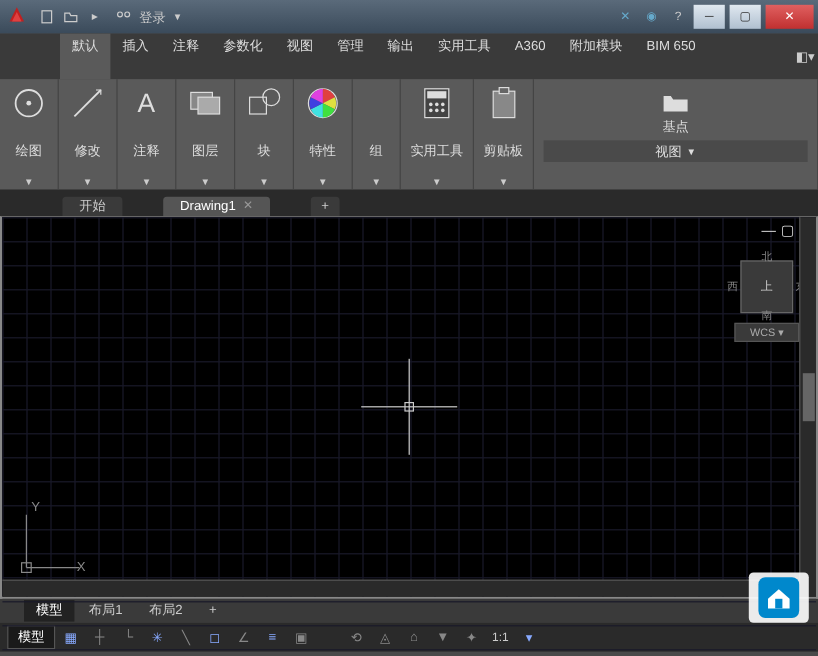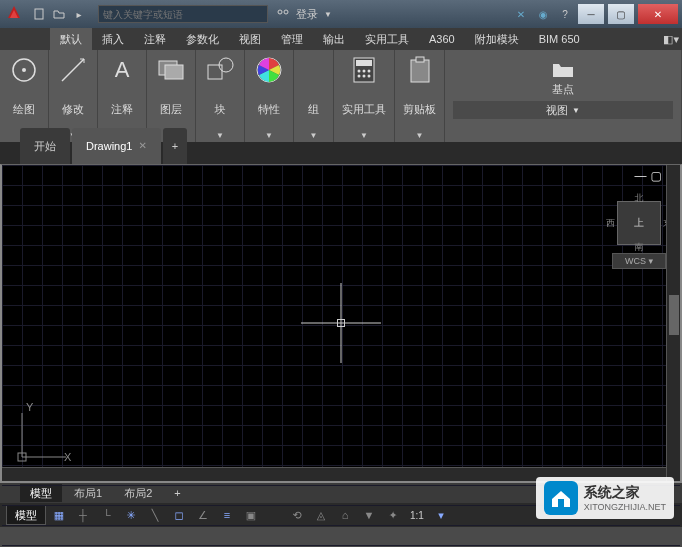--- a/index.html
+++ b/index.html
@@ -12,36 +12,36 @@
 .qat-btn { width: 18px; height: 18px; display: flex; align-items: center; justify-content: center; color: #ccc; font-size: 10px; }
 .search-box { margin-left: 10px; background: #2a3a4a; border: 1px solid #555; height: 18px; width: 170px; padding: 0 4px; color: #999; font-size: 10px; line-height: 16px; }
 .tb-mid { display: flex; align-items: center; gap: 6px; margin-left: 8px; color: #ccc; font-size: 11px; }
 .tb-right { margin-left: auto; display: flex; align-items: center; gap: 4px; }
 .win-btn { width: 26px; height: 20px; display: flex; align-items: center; justify-content: center; font-size: 10px; color: #333; }
 .win-min { background: linear-gradient(#e0e8f0, #b0c0d0); }
 .win-max { background: linear-gradient(#e0e8f0, #b0c0d0); }
 .win-close { background: linear-gradient(#e06060, #c03030); color: #fff; width: 40px; }
 
 
-.ribbon-tabs { height: 22px; background: #3a3a3a; display: flex; padding-left: 50px; font-size: 11px; }
+.ribbon-tabs { height: 38px; background: #3a3a3a; display: flex; padding-left: 50px; font-size: 11px; }
 .rtab { padding: 0 10px; line-height: 22px; color: #ddd; cursor: pointer; }
 .rtab.active { background: #5a5a5a; }
 .rtab-end { margin-left: auto; width: 22px; display: flex; align-items: center; justify-content: center; color: #ccc; }
 
 
 .ribbon { height: 92px; background: #5a5a5a; display: flex; }
 .panel { border-right: 1px solid #444; padding: 4px 8px 2px; display: flex; flex-direction: column; align-items: center; justify-content: space-between; }
 .panel-icon { width: 32px; height: 32px; display: flex; align-items: center; justify-content: center; }
 .panel-label { font-size: 11px; color: #ddd; text-align: center; margin-top: 2px; font-family: Liberation Serif, serif; }
 .panel-drop { font-size: 8px; color: #ccc; }
 .panel-sub { height: 18px; font-size: 11px; color: #ddd; display: flex; align-items: center; justify-content: center; width: 100%; background: #4a4a4a; margin-top: 4px; gap: 4px; }
 
 
 .filetabs { height: 22px; background: #2a2a2a; display: flex; align-items: flex-end; padding-left: 20px; gap: 2px; }
-.ftab { height: 36px; padding: 0 14px; font-size: 11px; color: #ccc; background: #3a3a3a; border-radius: 3px 3px 0 0; line-height: 20px; display: flex; align-items: center; gap: 6px; }
+.ftab { height: 16px; padding: 0 14px; font-size: 11px; color: #ccc; background: #3a3a3a; border-radius: 3px 3px 0 0; line-height: 20px; display: flex; align-items: center; gap: 6px; margin-left: 32px; }
 .ftab.active { background: #555; color: #fff; }
 .ftab-close { font-size: 10px; color: #999; }
 .ftab-new { width: 24px; justify-content: center; padding: 0; }
 
 
 .canvas-wrap { position: relative; height: 319px; background: #000; border: 2px solid #888; border-top: 1px solid #666; }
 .canvas { position: absolute; inset: 0; background: #000; }
 .grid-v, .grid-h { position: absolute; background: #1a1a2a; }
 .crosshair-h { position: absolute; left: 50%; top: 50%; width: 80px; height: 1px; background: #ccc; transform: translate(-50%, -50%); }
 .crosshair-v { position: absolute; left: 50%; top: 50%; width: 1px; height: 80px; background: #ccc; transform: translate(-50%, -50%); }
@@ -96,21 +96,20 @@
           <rect x="2" y="1" width="8" height="10" fill="none" stroke="#ccc"></rect>
         </svg>
       </div>
     <div class="qat-btn">
         <svg width="12" height="12">
           <path d="M1 3h4l1 2h5v5H1z" fill="none" stroke="#ccc"></path>
         </svg>
       </div>
     <div class="qat-btn">▸</div>
   </div>
-  <input class="search-box" placeholder="键入关键字或短语" style="">
   <div class="tb-mid">
     <span>
         <svg width="14" height="12">
           <circle cx="4" cy="4" r="2" fill="none" stroke="#ccc"></circle>
           <circle cx="10" cy="4" r="2" fill="none" stroke="#ccc"></circle>
         </svg>
       </span>
     <span>登录</span>
     <span style="font-size:8px">▼</span>
   </div>
@@ -379,17 +378,13 @@
   <div class="sb-btn">▾</div>
 </div>
 
 <div class="watermark">
   <div class="wm-icon">
     <svg width="26" height="26">
         <path d="M4 14 L13 6 L22 14 L22 22 L4 22 Z" fill="#fff"></path>
         <rect x="10" y="14" width="6" height="8" fill="#0088cc"></rect>
       </svg>
   </div>
-  <div>
-    <div class="wm-text">系统之家</div>
-    <div class="wm-url">XITONGZHIJIA.NET</div>
-  </div>
 </div>
 
 </body></html>

